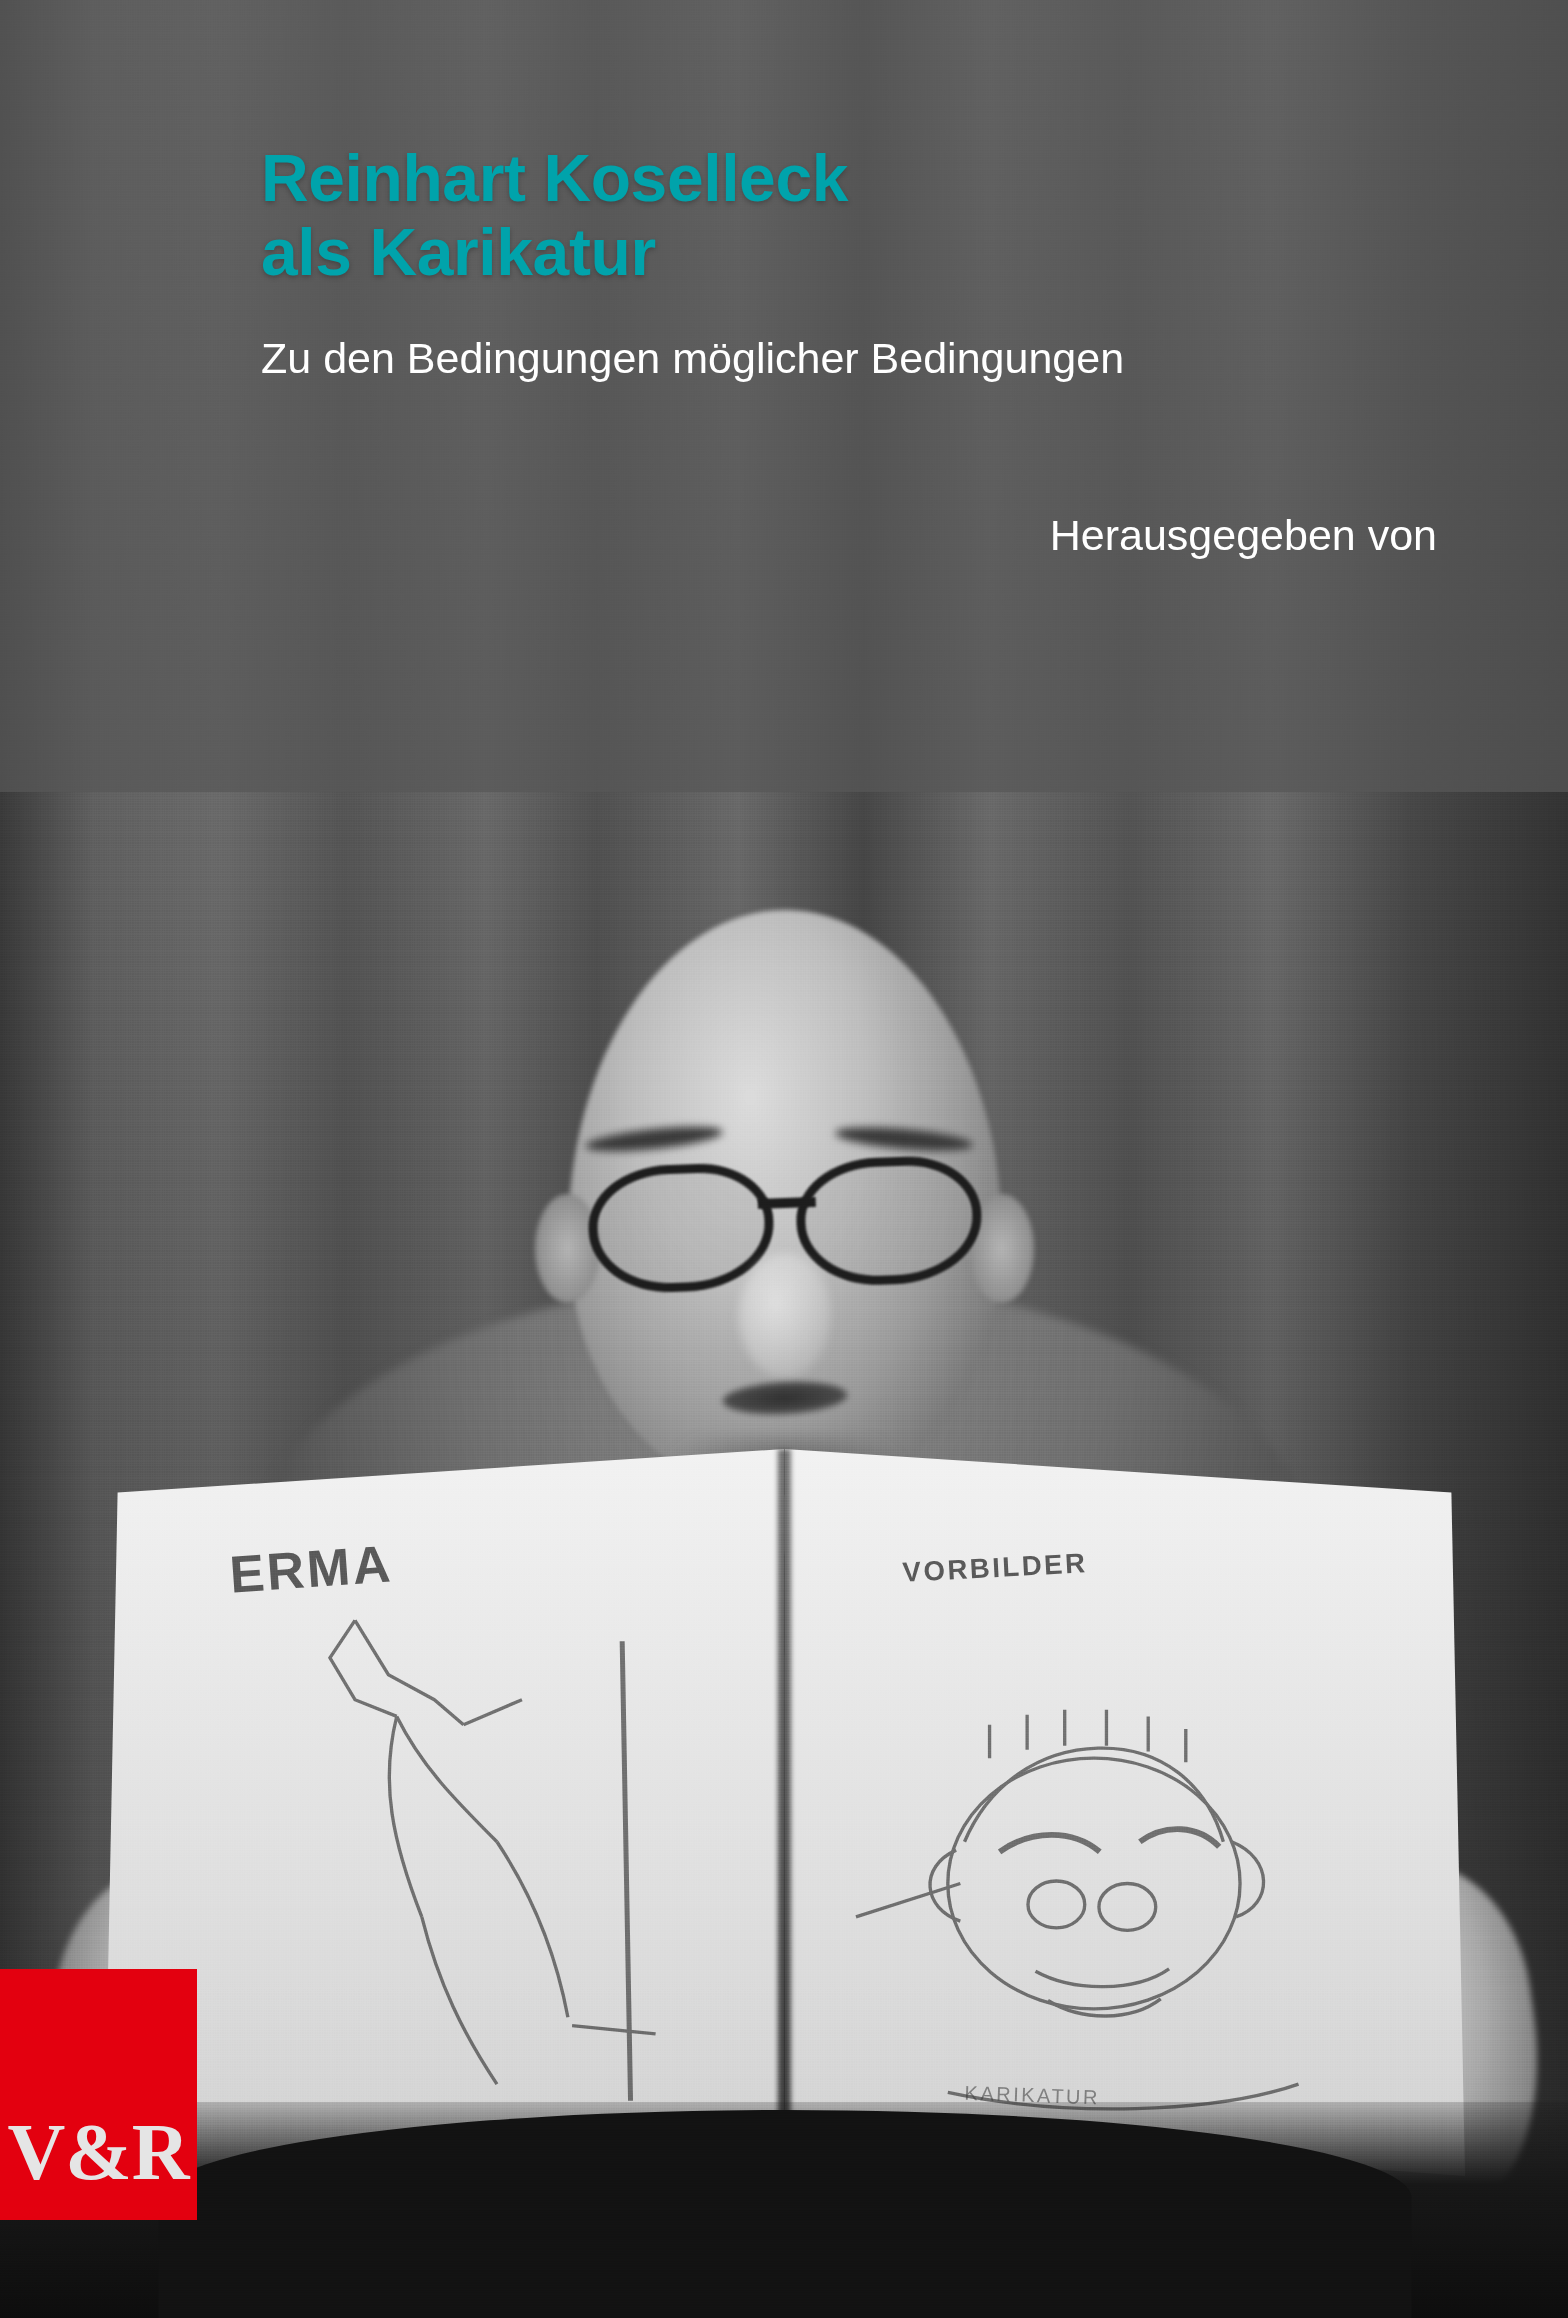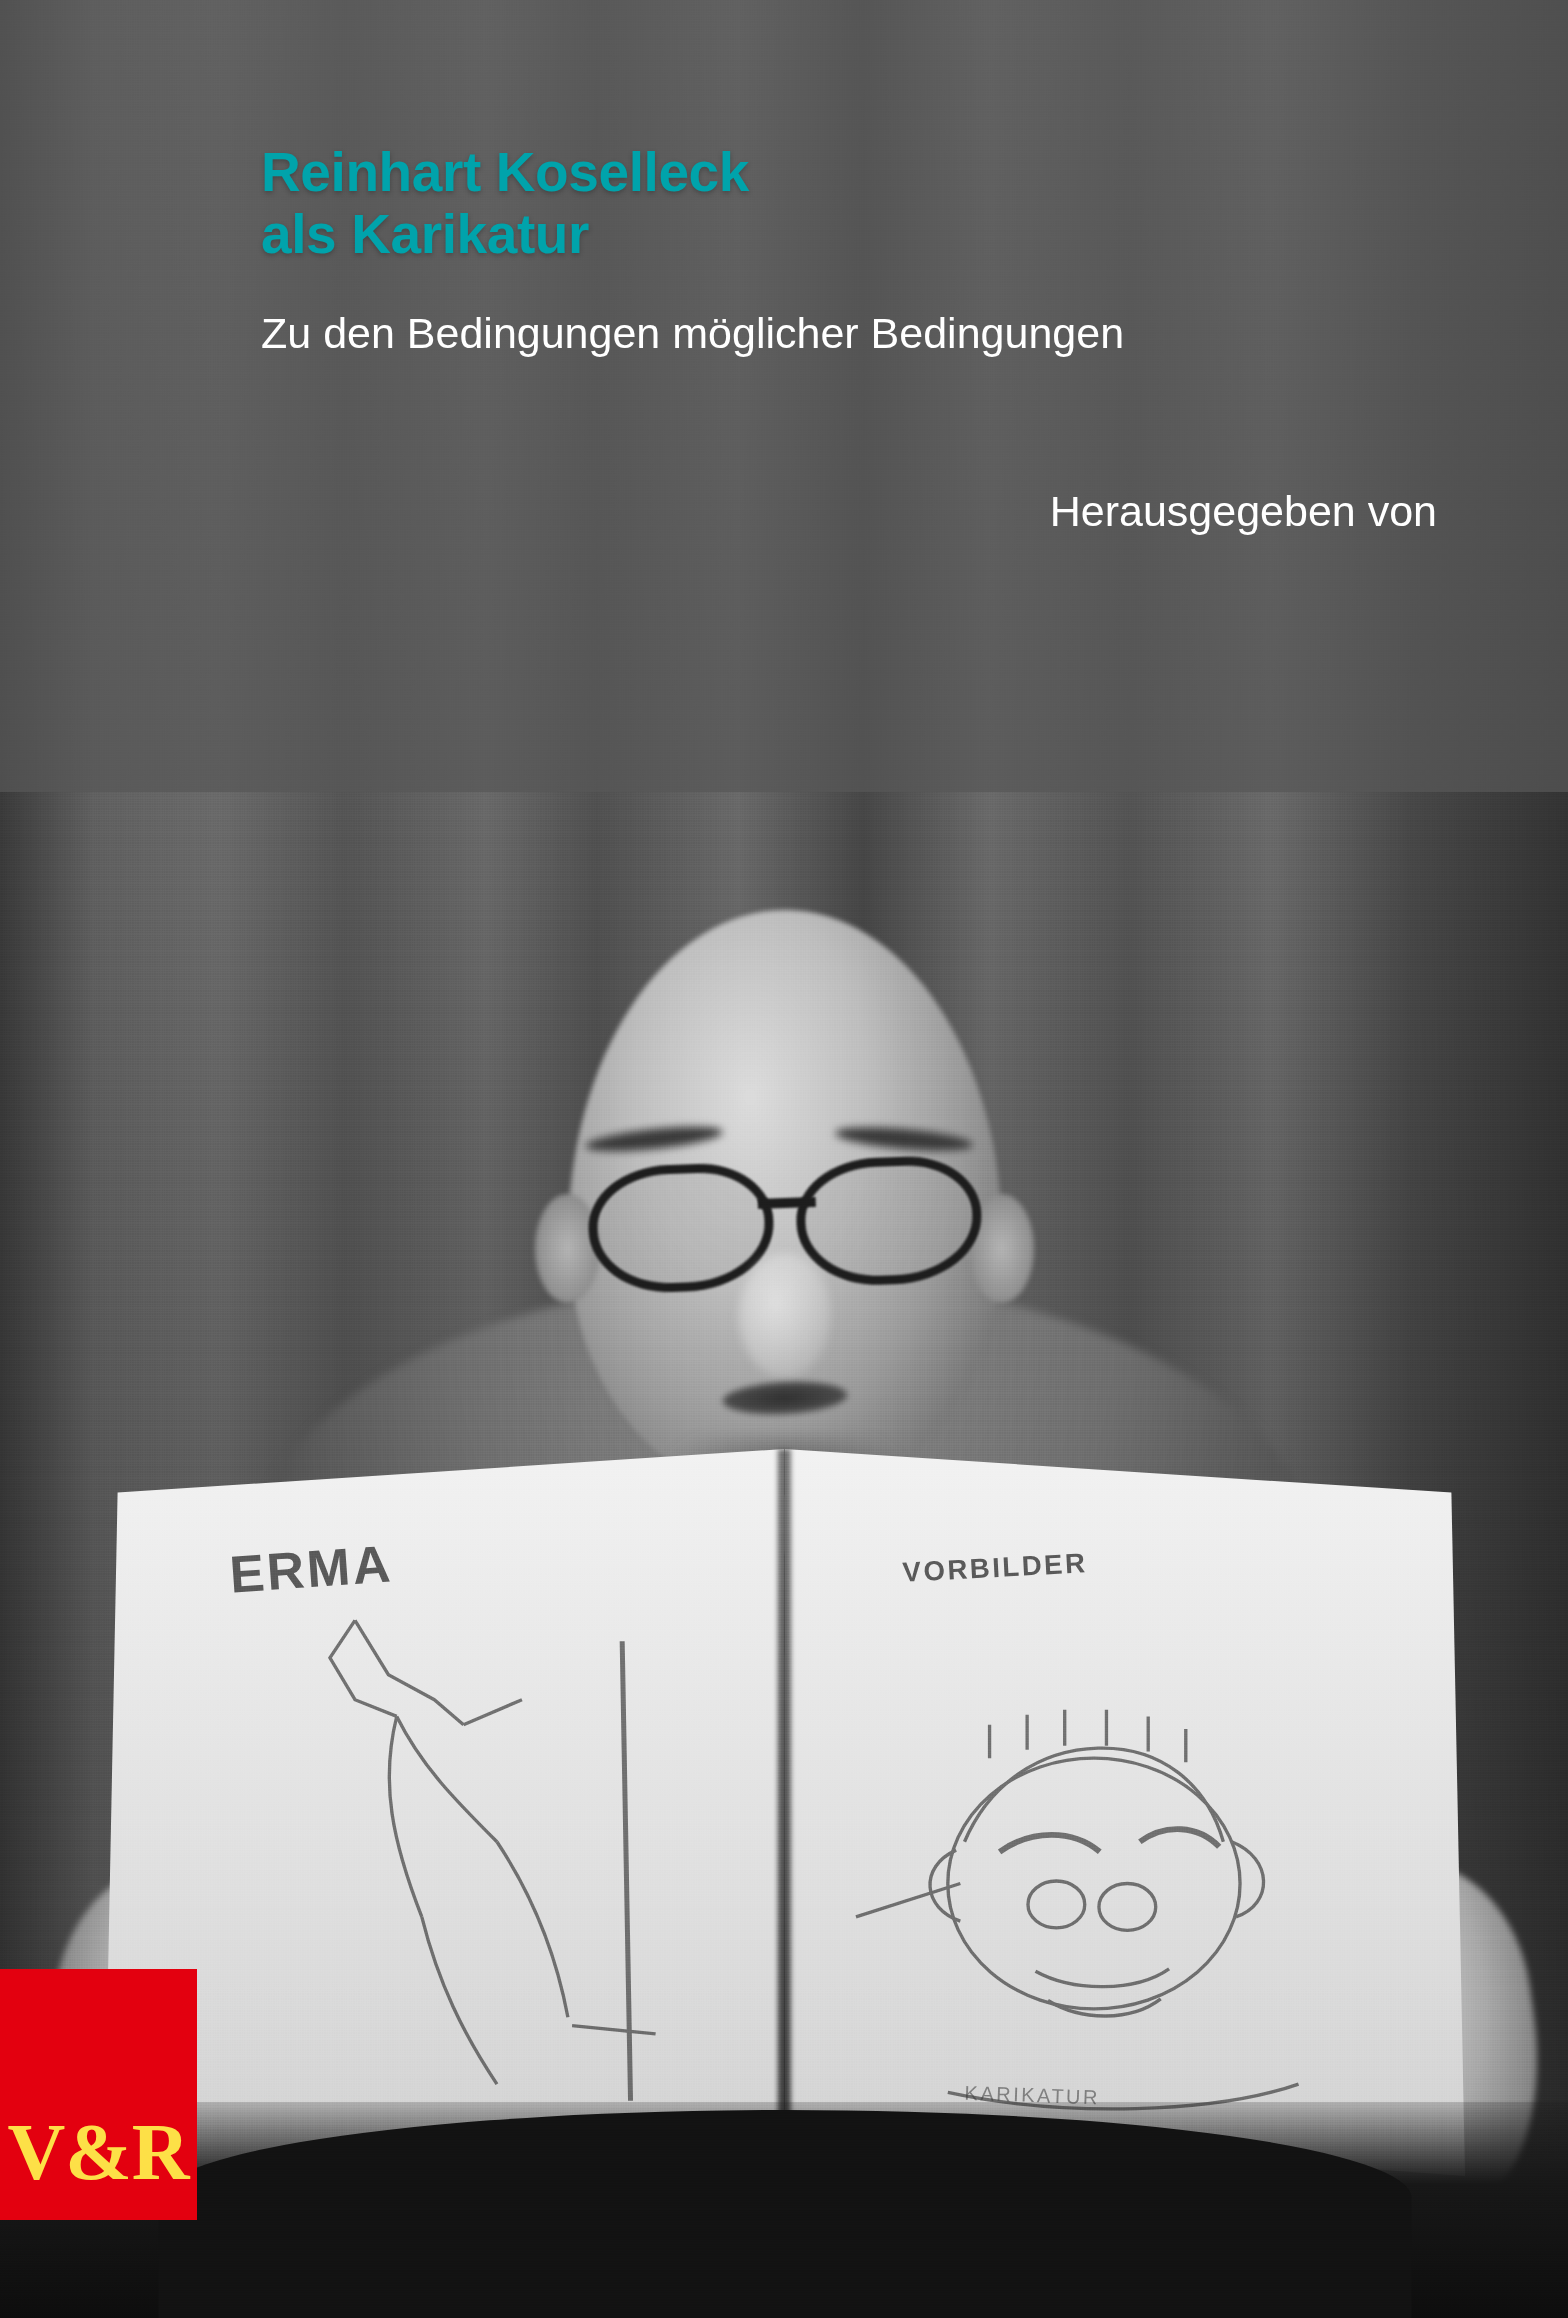--- a/index.html
+++ b/index.html
@@ -278,21 +278,21 @@
     backdrop-filter: none;
   }
   .band-inner {
     position: absolute;
     left: 0; right: 0; top: 0;
     padding: 142px 107px 0 261px;
     box-sizing: border-box;
   }
   .title {
     color: #00a3ab;
-    font-size: 55px;
+    font-size: 66px;
     font-weight: bold;
     line-height: 1.12;
     letter-spacing: -0.4px;
     margin: 0;
     text-shadow: 0 1.7px 5px rgba(0,0,0,.25);
   }
   .subtitle {
     color: #ffffff;
     font-size: 43px;
     font-weight: normal;
@@ -318,21 +318,21 @@
     width: 197px;
     height: 251px;
     background: #e3000f;
     display: flex;
     align-items: flex-end;
     justify-content: center;
     padding-bottom: 28px;
     box-sizing: border-box;
   }
   .logo-text {
-    color: #fde047;
+    color: #e5e5e5;
     font-family: "Liberation Serif", serif;
     font-size: 80px;
     font-weight: bold;
     letter-spacing: 0px;
     line-height: 1;
   }
 </style>
 </head>
 <body>
 

